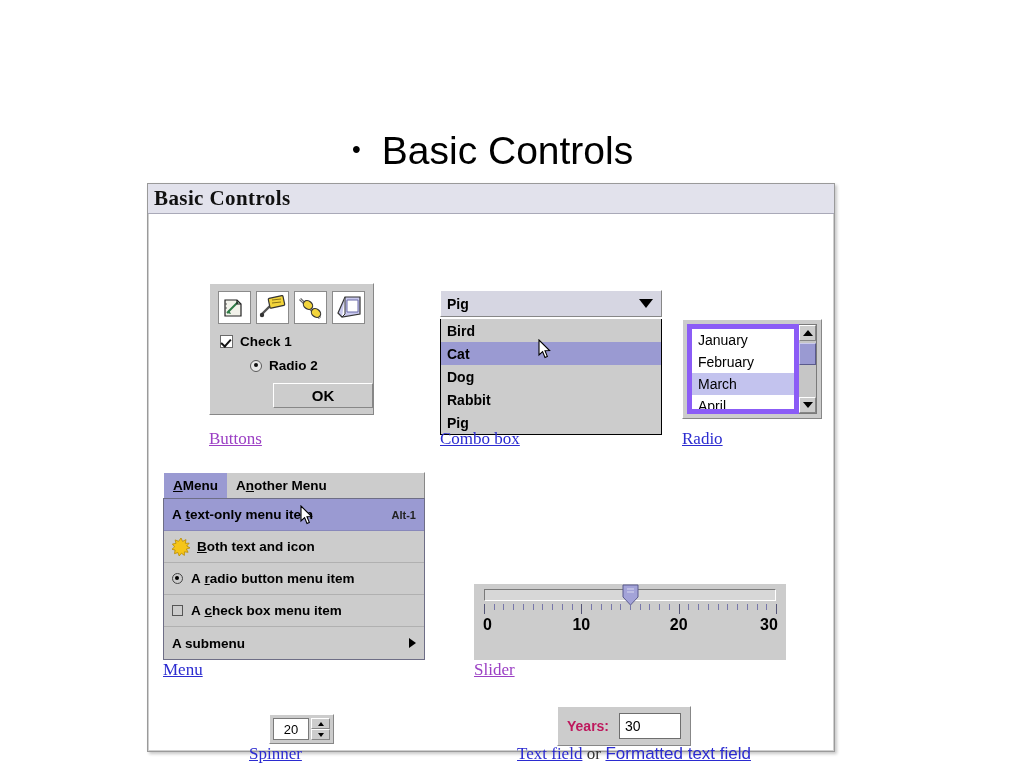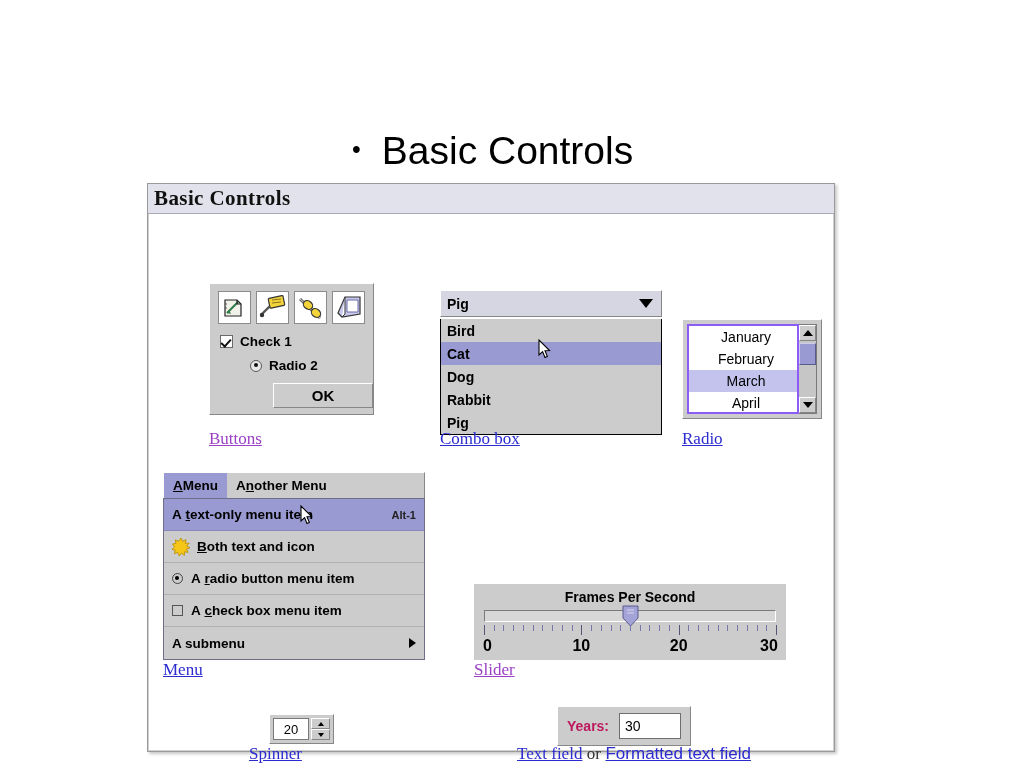--- a/index.html
+++ b/index.html
@@ -193,23 +193,22 @@
   
   #list-wrap {
     position: absolute; left: 533px; top: 105px;
     width: 140px; height: 100px;
     background: #cccccc;
     padding: 4px;
     display: flex;
   }
   #list-inner {
     flex: 1; background: #ffffff;
-    border: 2px solid #8b5cf6;
+    border: 5px solid #8b5cf6;
     overflow: hidden;
-    text-align: center;
   }
   #list-inner .li {
     height: 22px; line-height: 22px;
     padding-left: 6px;
     font-size: 14px; color: #000;
     font-family: "Liberation Sans", sans-serif;
     cursor: pointer;
   }
   #list-inner .li.sel { background: #c3c3ee; }
   #list-scroll {
@@ -545,21 +544,20 @@
 
         <div class="row">
           <span>A submenu</span>
           <span class="submenu-arrow"></span>
         </div>
       </div>
     </div>
     <div class="caption lk-blue" style="left:14px; top:446px; width:262px;">Menu</div>
 
     <div class="panel" id="slider-panel">
-      <div id="slider-title">Frames Per Second</div>
       <div id="slider-track">
         <div id="slider-thumb" style="left: 50%;">
           <svg width="17" height="22" viewBox="0 0 17 22">
             <path d="M1 1 L16 1 L16 13 L8.5 21 L1 13 Z" fill="#a3a3d8" stroke="#5b5b8e" stroke-width="1"></path>
             <path d="M5 5 L12 5 M5 8 L12 8" stroke="#d8d8f0" stroke-width="1"></path>
           </svg>
         </div>
       </div>
       <div id="tick-row">
           <div class="tick major" style="left: 0%;"></div>

